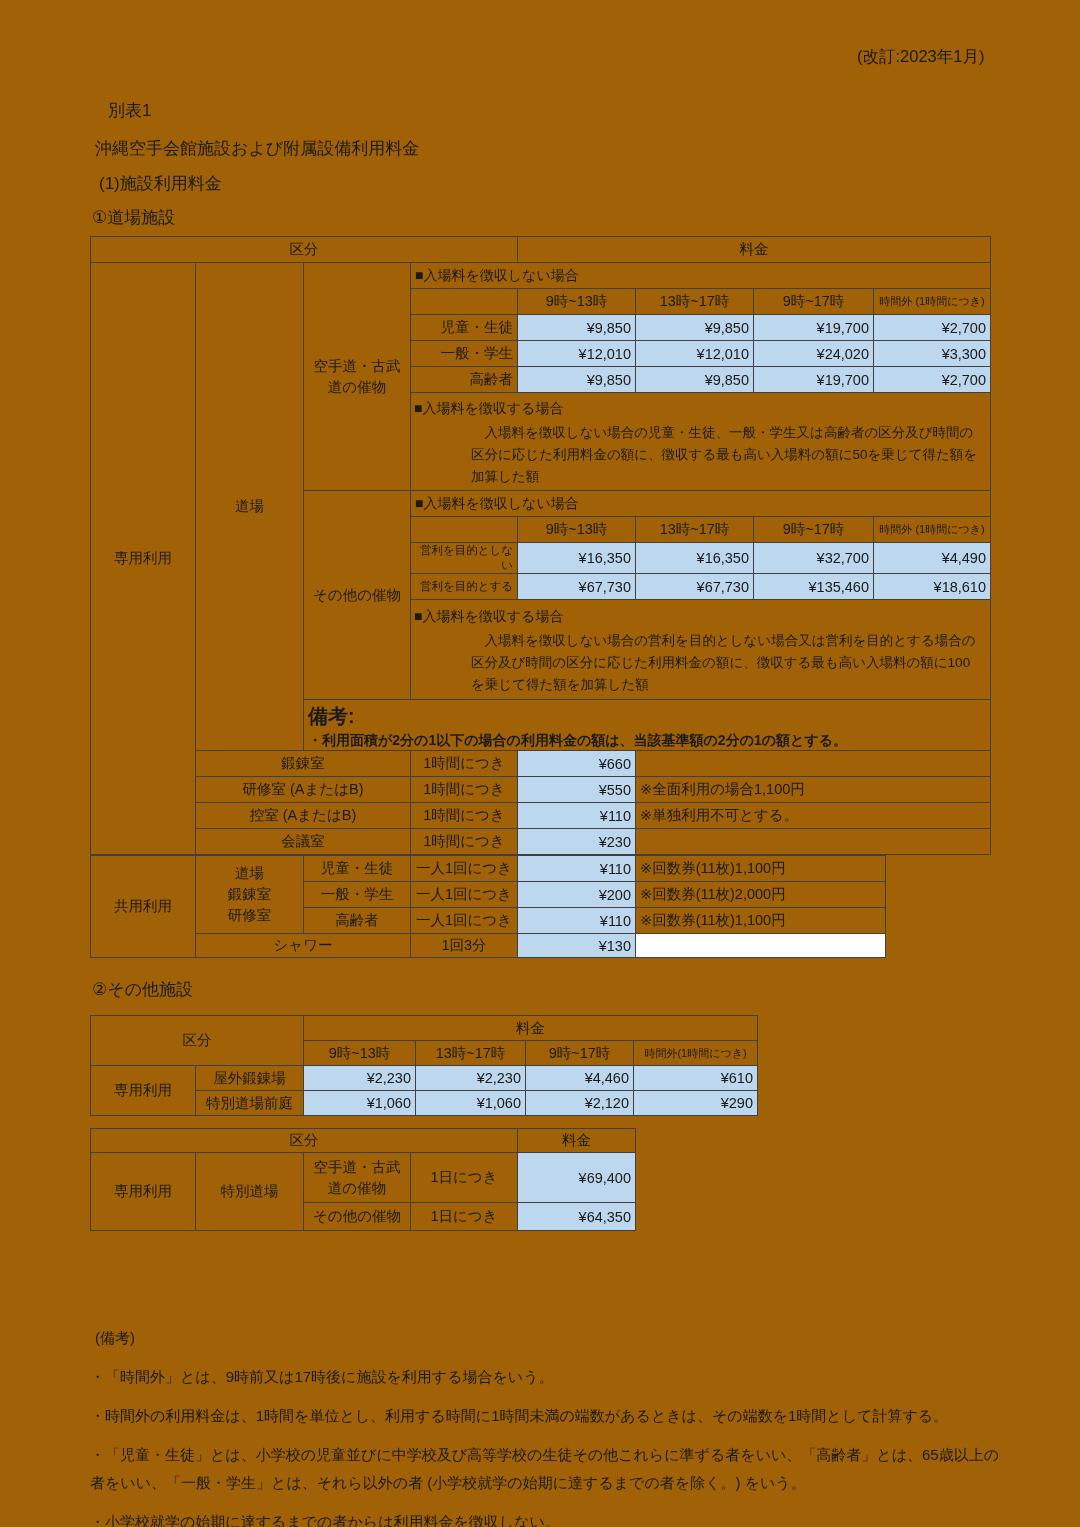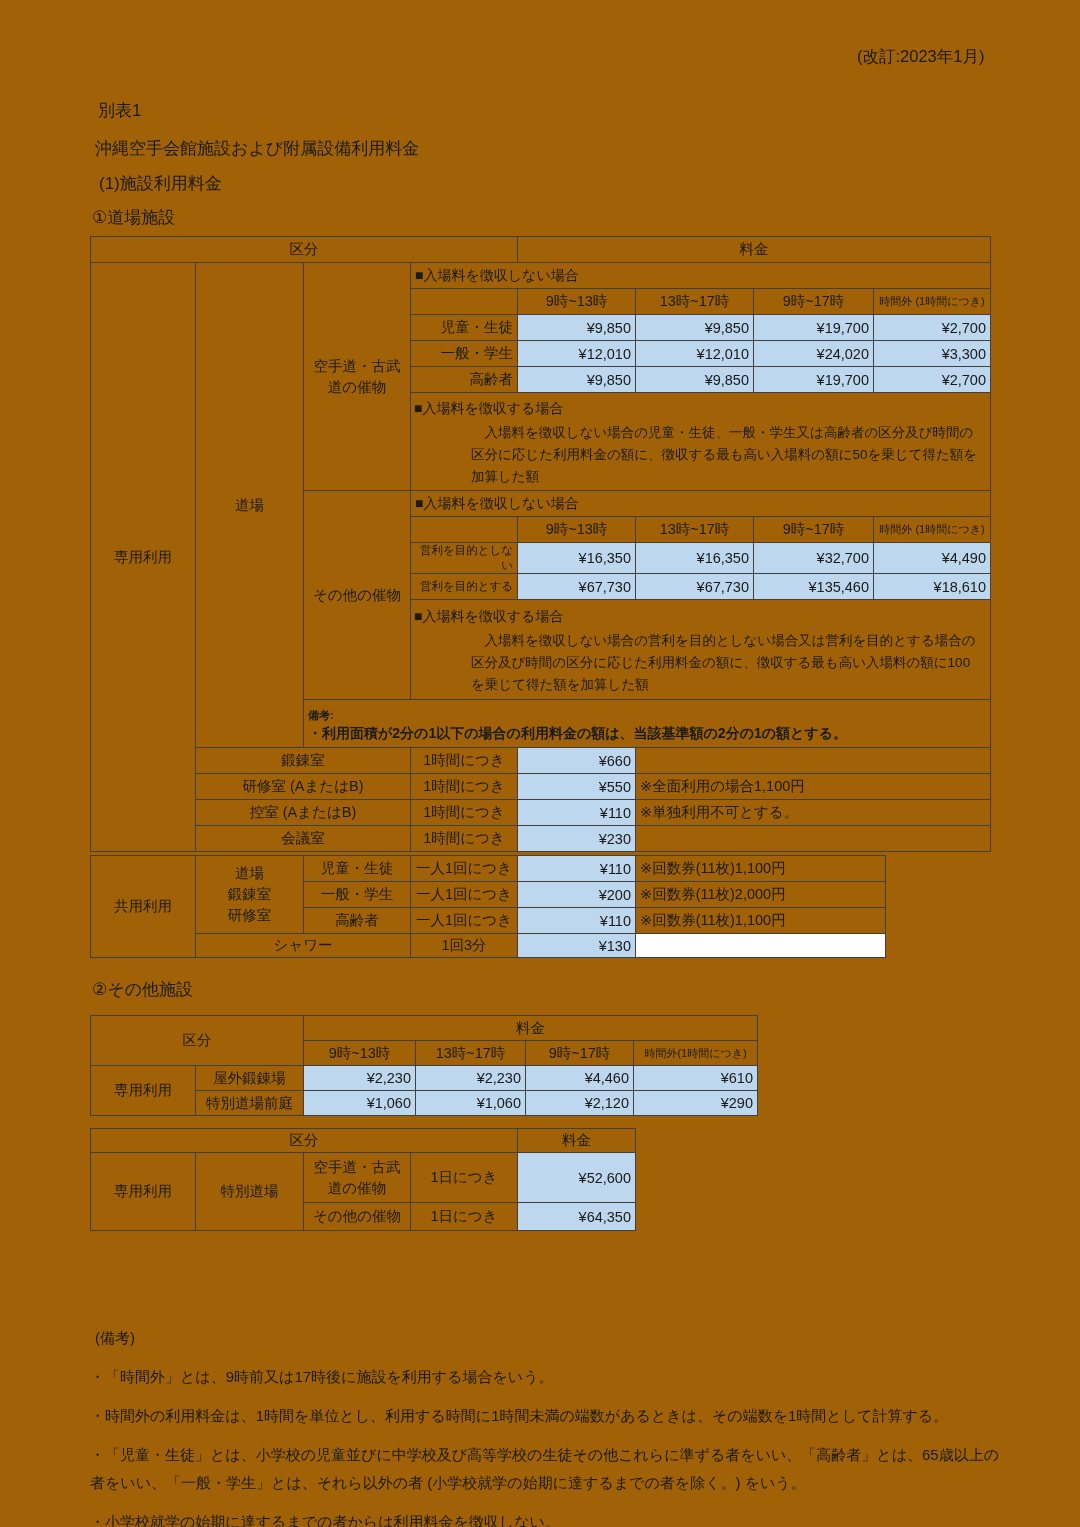--- a/index.html
+++ b/index.html
@@ -18,32 +18,32 @@
   td.sec{text-align:left;padding-left:7px;font-size:14px;vertical-align:middle;}
   td.blue{background:#BDD7EE;}
   td.small{font-size:11px;text-align:center;padding:0 2px;}
   td.smlbl{font-size:11.5px;text-align:right;padding-right:6px;}
   td.ghost{border:none;background:#fff;}
   td.note{border:none;text-align:left;padding-left:10px;font-size:14.5px;}
   td.top{vertical-align:top;}
   td.pre{white-space:pre-line;line-height:21px;}
   .secline{font-size:14px;padding:4px 0 0 3px;}
   .desc{margin:4px 8px 0 60px;font-size:13.5px;line-height:22px;text-indent:1em;text-align:left;}
-  .biko-t{font-weight:bold;font-size:11px;padding:3px 0 0 4px;}
+  .biko-t{font-weight:bold;font-size:20px;padding:3px 0 0 4px;}
   .biko-x{font-weight:bold;font-size:14px;padding:2px 0 0 4px;}
   .remarks{position:absolute;left:90px;top:1324px;width:912px;font-size:15px;line-height:28px;}
   .remarks .itm{margin-top:11px;}
 </style>
 </head>
 <body>
 
 <div class="sheet">
 
   <div class="abs h16" style="left:857px;top:46px;">(改訂:2023年1月)</div>
-  <div class="abs h17" style="left:98px;top:99px;">別表1</div>
+  <div class="abs h17" style="left:108px;top:99px;">別表1</div>
   <div class="abs h17" style="left:95px;top:137px;">沖縄空手会館施設および附属設備利用料金</div>
   <div class="abs h17" style="left:99px;top:172px;">(1)施設利用料金</div>
   <div class="abs h17" style="left:92px;top:206px;">①道場施設</div>
 
   <table class="grid" style="left:90px;top:236px;">
     <colgroup>
       <col style="width:105px">
         <col style="width:108px">
         <col style="width:107px">
         <col style="width:107px">
@@ -253,21 +253,21 @@
     <tbody>
         <tr style="height:24px">
       <td class="c" colspan="4">区分</td>
       <td class="c">料金</td>
     </tr>
     <tr style="height:50px">
       <td class="c" rowspan="2">専用利用</td>
       <td class="c" rowspan="2">特別道場</td>
       <td class="c" style="line-height:21px;">空手道・古武道の催物</td>
       <td class="c">1日につき</td>
-      <td class="r blue">¥52,600</td>
+      <td class="r blue">¥69,400</td>
     </tr>
     <tr style="height:28px">
       <td class="c">その他の催物</td>
       <td class="c">1日につき</td>
       <td class="r blue">¥64,350</td>
     </tr>
   </tbody>
     </table>
 
   <div class="remarks">

